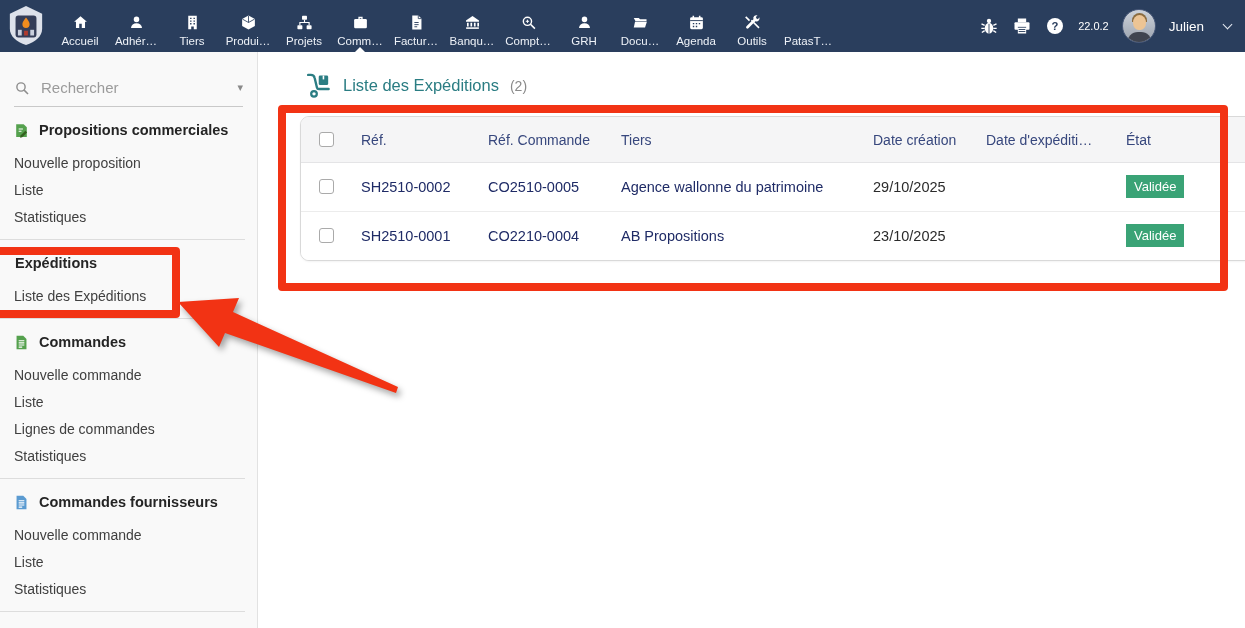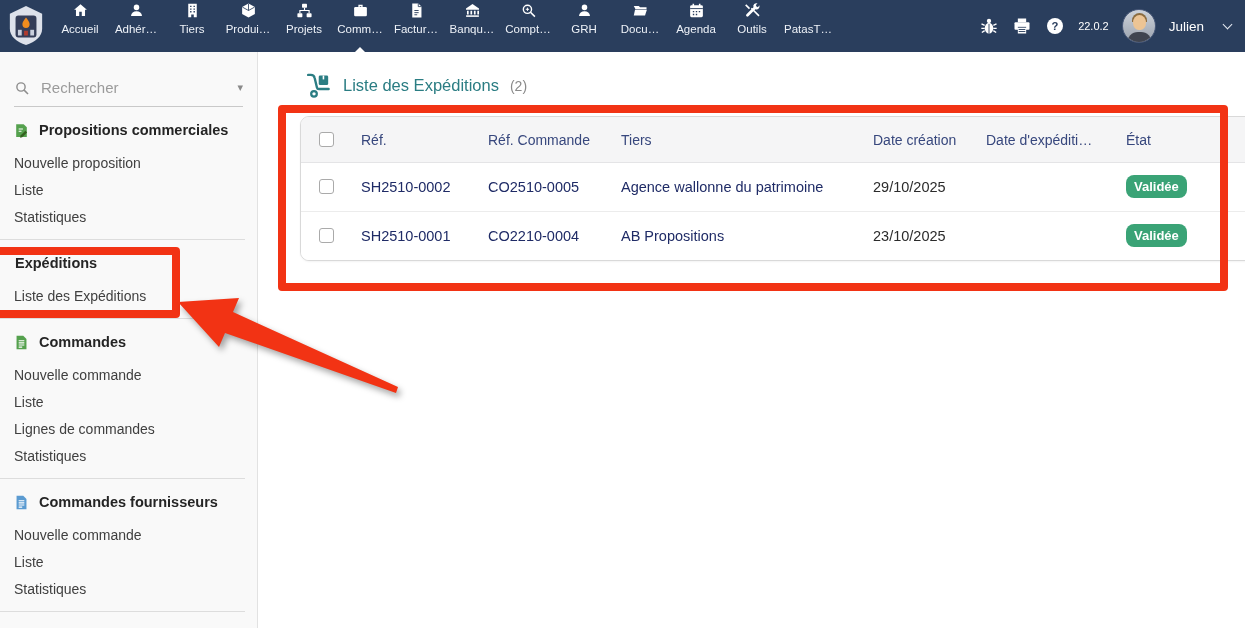--- a/index.html
+++ b/index.html
@@ -13,21 +13,21 @@
   .hidden-defs{position:absolute;width:0;height:0;overflow:hidden;}
   .ic{display:inline-block;vertical-align:middle;}
   .ic svg{display:block;width:100%;height:100%;}
 
   
   .topbar{position:absolute;top:0;left:0;right:0;height:52px;background:var(--topbar-bg);
           display:flex;align-items:stretch;color:#f0f3f8;z-index:5;}
   .logo{width:52px;display:flex;align-items:center;justify-content:center;cursor:pointer;}
   .menu{display:flex;}
   .menu-item{width:56px;display:flex;flex-direction:column;align-items:center;justify-content:flex-end;
-             padding-bottom:17px;gap:4px;position:relative;cursor:pointer;}
+             padding-bottom:5px;gap:4px;position:relative;cursor:pointer;}
   .menu-item .mi-ic{width:17px;height:17px;color:#fff;}
   .menu-item .mi-ic.empty{height:17px;}
   .menu-item .lbl{font-size:11.5px;white-space:nowrap;color:#eef2f8;}
   .menu-item.active::after{content:"";position:absolute;bottom:0;left:50%;margin-left:-5px;
     border-left:5px solid transparent;border-right:5px solid transparent;border-bottom:5px solid #fff;}
   .topbar-right{margin-left:auto;display:flex;align-items:center;gap:13px;padding-right:14px;}
   .tb-ic{width:20px;height:20px;color:#fff;cursor:pointer;}
   .version{font-size:11px;color:#fff;}
   .avatar{width:34px;height:34px;border-radius:50%;position:relative;overflow:hidden;cursor:pointer;
           background:linear-gradient(180deg,#cdd2da 0%,#9aa2ae 100%);border:1px solid #4a5a7a;}
@@ -71,22 +71,22 @@
   .thead{display:flex;align-items:center;height:46px;background:#f5f5f6;border-bottom:1px solid #e4e4e6;
          color:var(--navy-head);font-size:14px;}
   .trow{display:flex;align-items:center;height:48.5px;background:#fff;border-bottom:1px solid #ececec;font-size:14.5px;}
   .trow:last-child{border-bottom:none;}
   .c0{width:60px;padding-left:18px;}
   .c1{width:127px;}.c2{width:133px;}.c3{width:252px;}.c4{width:113px;}.c5{width:140px;}
   .c6{flex:1;}
   .checkbox{width:15px;height:15px;border:1px solid #aaa;border-radius:3px;background:#fff;cursor:pointer;}
   .cell-link{color:var(--navy-link);cursor:pointer;}
   .cell-date{color:#2b2b2b;}
-  .badge{display:inline-block;background:var(--badge);color:#fff;font-weight:bold;font-size:13px;
-         padding:4px 8px;border-radius:8px;}
+  .badge{display:inline-block;background:var(--badge);color:#fff;font-weight:normal;font-size:13px;
+         padding:4px 8px;border-radius:0;}
 
   
   .ann{position:absolute;border:8px solid var(--red);border-radius:4px;z-index:50;pointer-events:none;}
   .ann-table{left:278px;top:105px;width:950px;height:186px;}
   .ann-side{left:-8px;top:247px;width:188px;height:71px;}
   .arrow-svg{position:absolute;left:0;top:0;width:1245px;height:628px;z-index:51;pointer-events:none;}
 </style>
 </head>
 <body>
 

